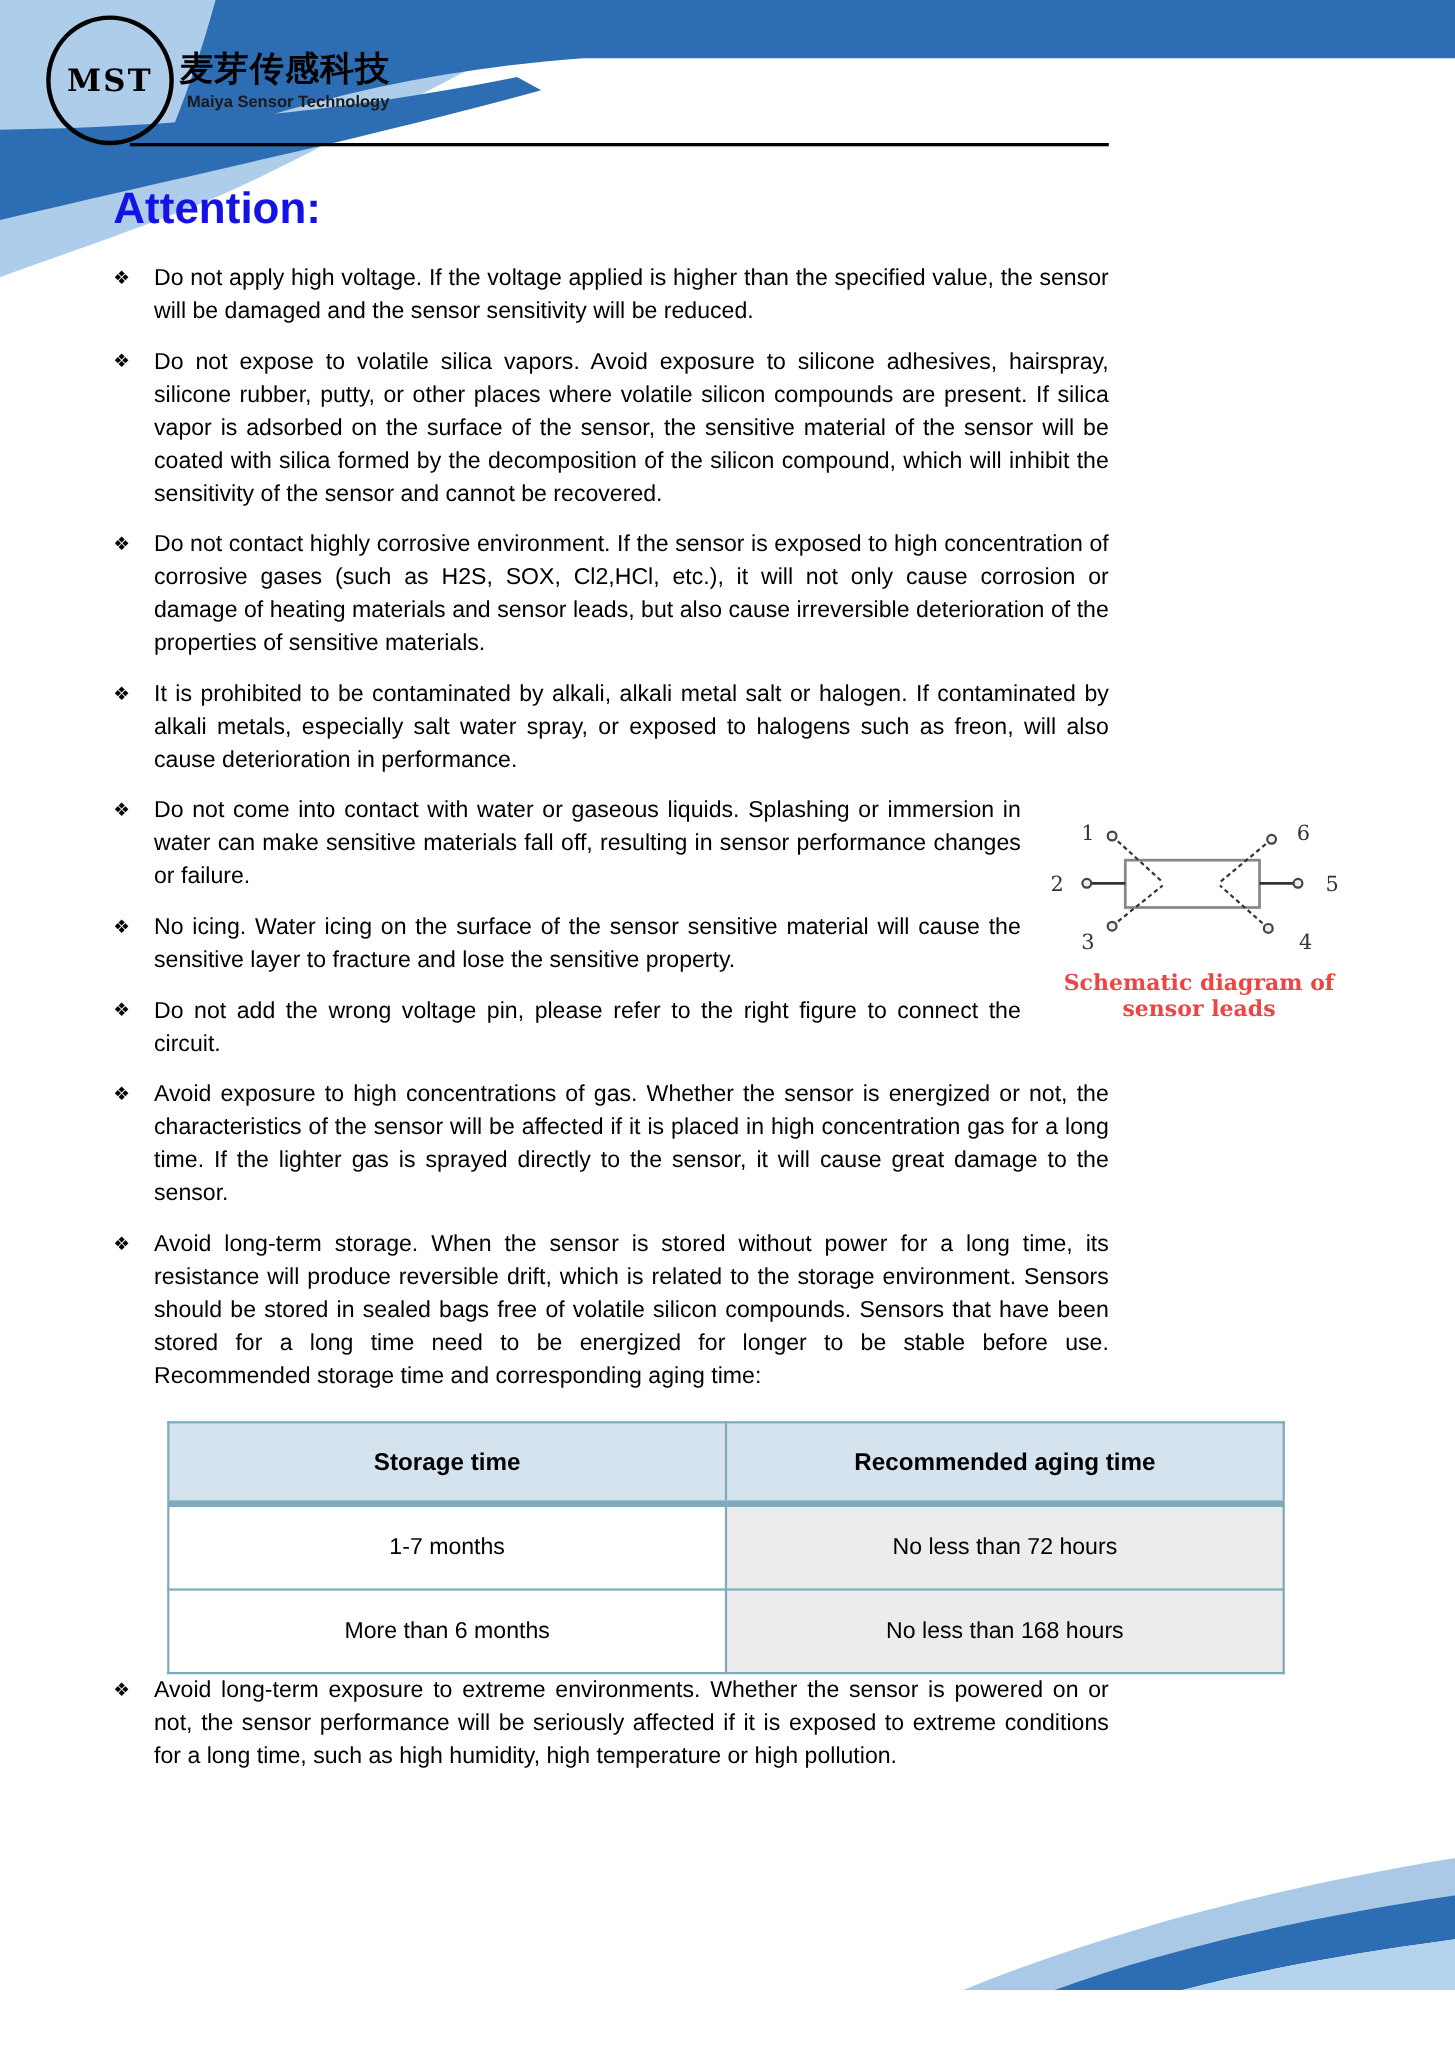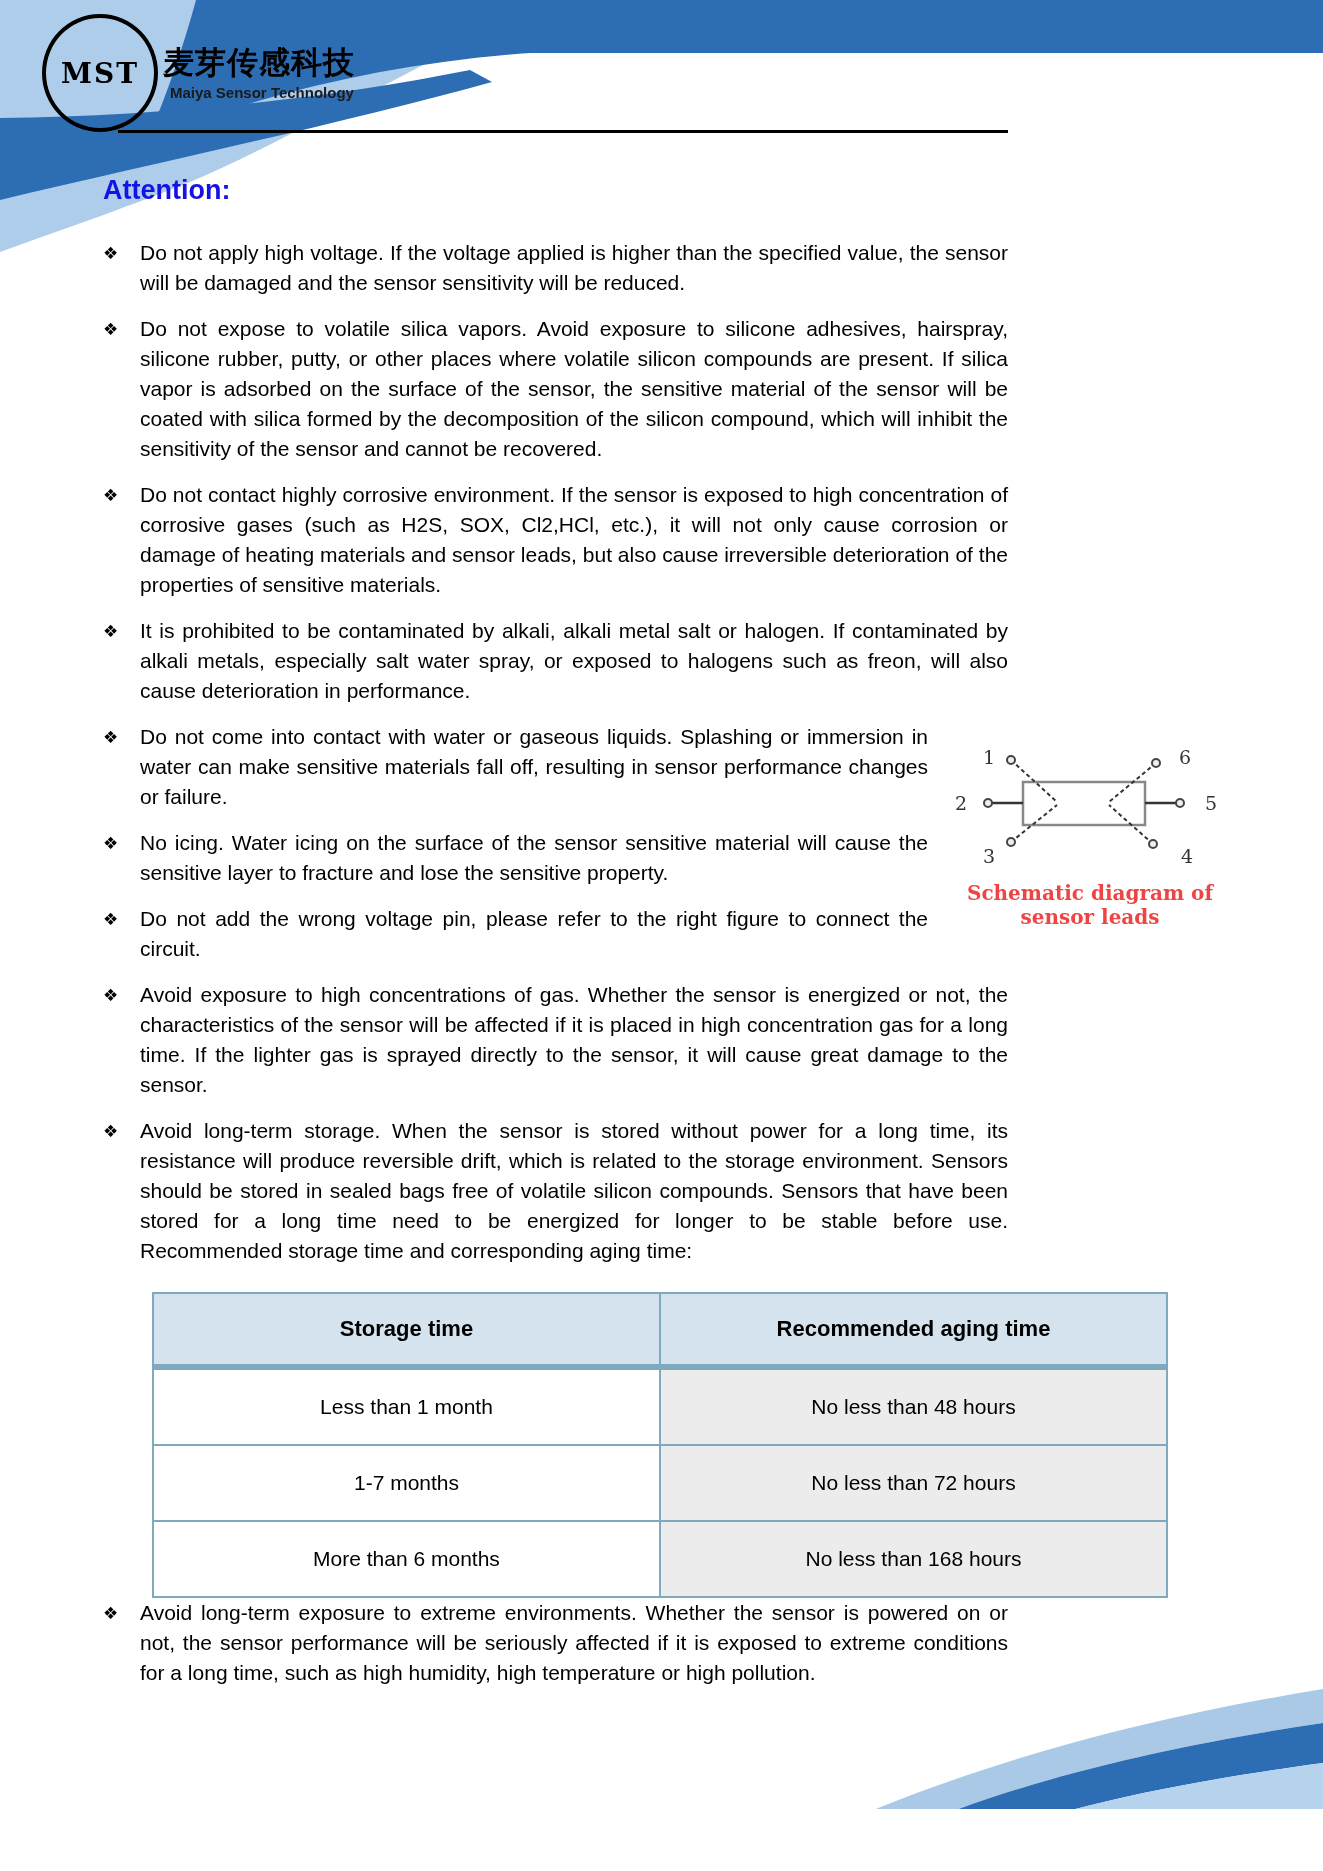--- a/index.html
+++ b/index.html
@@ -11,21 +11,21 @@
   .logo-circle{position:absolute;left:42px;top:14px;width:108px;height:110px;
                border:4px solid #000;border-radius:50%;display:flex;align-items:center;justify-content:center;background:transparent;}
   .logo-mst{font-family:"DejaVu Serif","Liberation Serif",serif;font-weight:bold;font-size:28px;letter-spacing:2px;color:#000;}
   .brand-cn{position:absolute;left:163px;top:42px;font-size:31px;font-weight:bold;color:#000;letter-spacing:1px;}
   .brand-en{position:absolute;left:170px;top:84px;font-size:15px;font-weight:bold;color:#1a1a1a;}
   .doc-title{position:absolute;top:95px;right:316px;font-size:28px;color:#0d0d0d;}
   .title-rule{position:absolute;left:118px;top:130px;width:890px;height:3px;background:#000;}
 
   
   .main{position:absolute;left:103px;top:168px;width:905px;}
-  .attention-heading{font-size:27px;line-height:44px;font-weight:bold;color:#1512e6;margin:0 0 26px 0;}
+  .attention-heading{font-size:40px;line-height:44px;font-weight:bold;color:#1512e6;margin:0 0 26px 0;}
   ul.notes{list-style:none;margin:0;padding:0;}
   ul.notes li{position:relative;padding-left:37px;margin:0 0 16px 0;
               font-size:21px;line-height:30px;text-align:justify;}
   .bullet-glyph{position:absolute;left:0;top:0;font-size:17px;line-height:30px;
                 font-family:"DejaVu Sans",sans-serif;color:#000;}
   .fig-spacer{float:right;width:80px;height:196px;}
 
   
   .figure{position:absolute;left:945px;top:730px;width:290px;}
   .figure svg{display:block;}
@@ -111,24 +111,20 @@
 
     <table class="aging-table">
       <thead>
         <tr>
           <th>Storage time</th>
           <th>Recommended aging time</th>
         </tr>
       </thead>
       <tbody>
         <tr>
-          <td class="col-left">Less than 1 month</td>
-          <td class="col-right">No less than 48 hours</td>
-        </tr>
-        <tr>
           <td class="col-left">1-7 months</td>
           <td class="col-right">No less than 72 hours</td>
         </tr>
         <tr>
           <td class="col-left">More than 6 months</td>
           <td class="col-right">No less than 168 hours</td>
         </tr>
       </tbody>
     </table>
 

